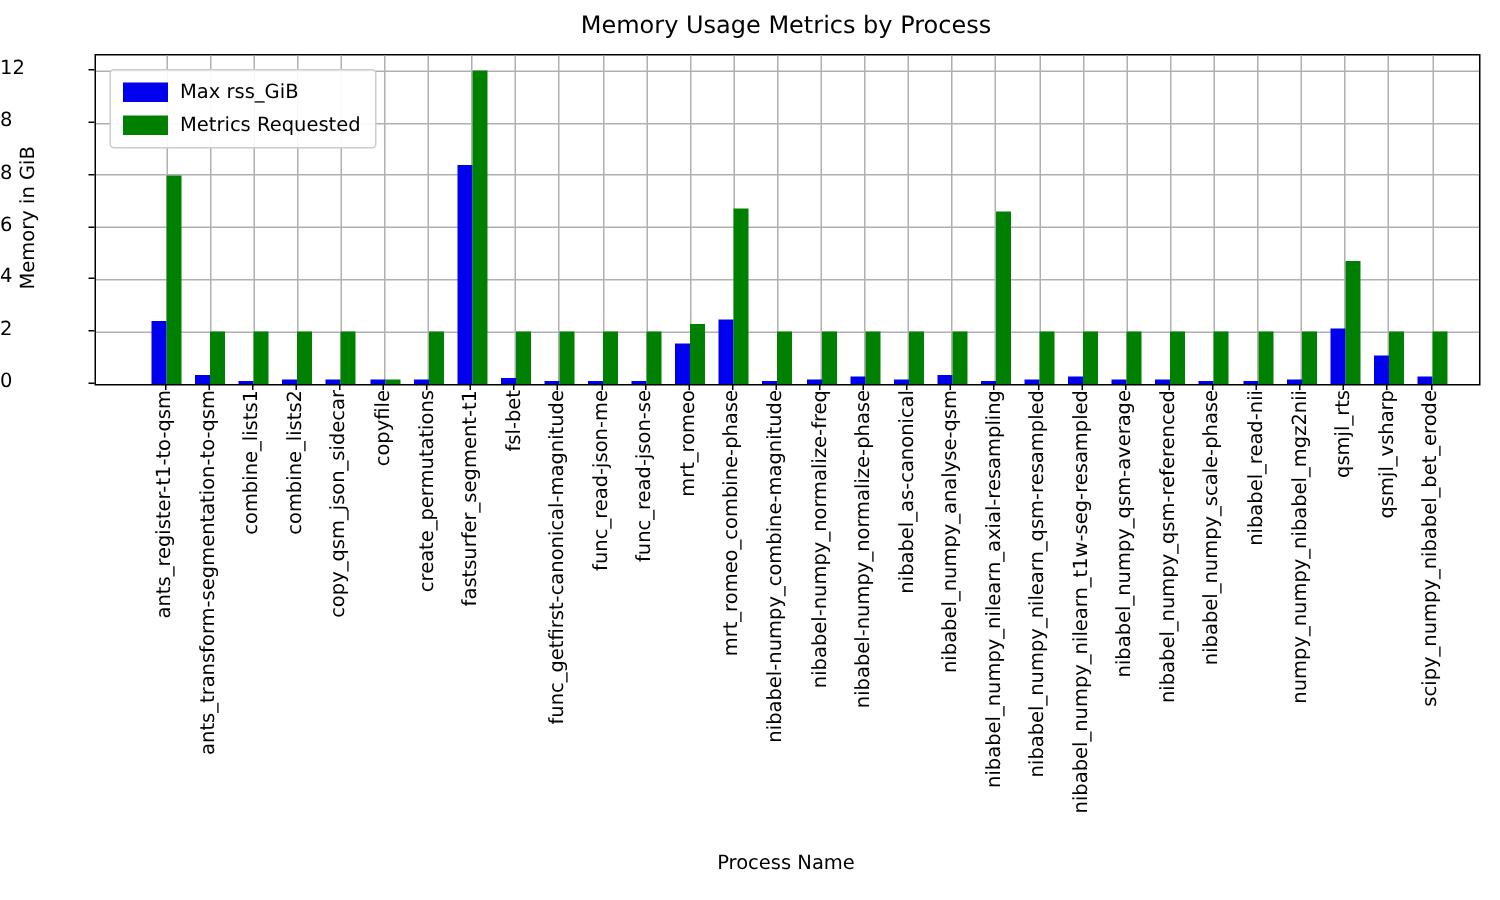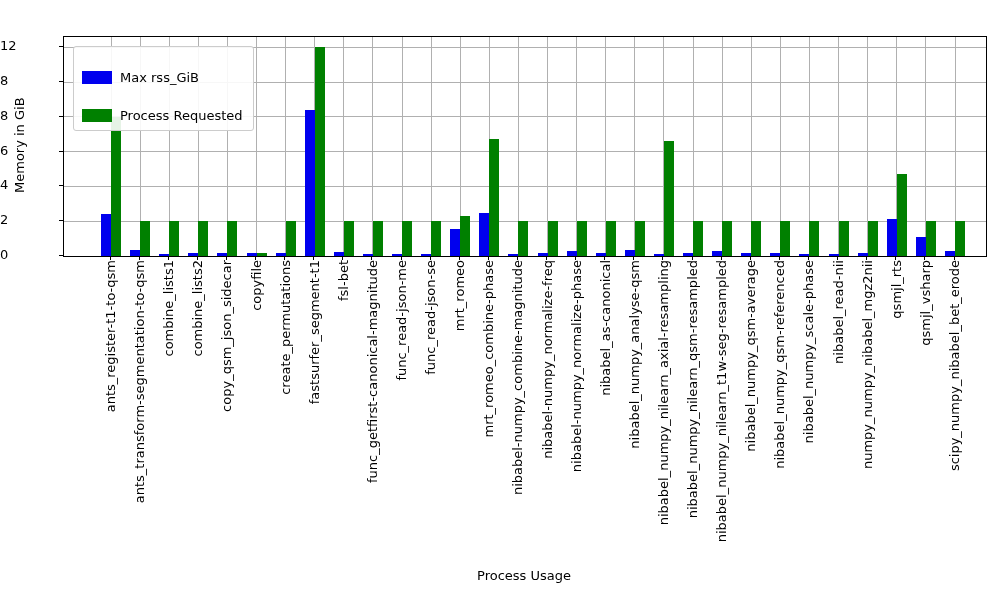--- a/index.html
+++ b/index.html
@@ -46,28 +46,29 @@
     text-align:center;font-size:13px;color:#000;
   }
   .legend{
     position:absolute;left:9px;top:9px;
     background:rgba(255,255,255,0.9);
     border:1px solid #cccccc;border-radius:3px;
     padding:7px 10px 7px 8px;
     display:flex;flex-direction:column;gap:7px;
     z-index:5;
   }
-  .legend-entry{display:flex;align-items:center;gap:8px;margin-top:16px;}
+  .legend-entry{display:flex;align-items:center;gap:8px;}
   .legend-swatch{width:30px;height:13px;display:inline-block;}
   .legend-label{font-size:13px;color:#000;white-space:nowrap;}
 </style>
 </head>
 <body>
 
 <div id="figure">
+  <div class="chart-title">Memory Usage Metrics by Process</div>
 
   <div class="y-axis-label">Memory in GiB</div>
 
   <div class="plot-area">
     <div id="grid-layer">
         <div class="gridline-h" style="bottom: 34.2619px;"></div>
         <div class="gridline-h" style="bottom: 69.0238px;"></div>
         <div class="gridline-h" style="bottom: 103.786px;"></div>
         <div class="gridline-h" style="bottom: 138.548px;"></div>
         <div class="gridline-h" style="bottom: 173.31px;"></div>
@@ -165,21 +166,21 @@
         <div class="bar" style="left: 881px; width: 10px; height: 5.21429px; background: rgb(0, 0, 238);"></div>
         <div class="bar" style="left: 891px; width: 10px; height: 34.7619px; background: rgb(0, 128, 0);"></div>
       </div>
     <div class="legend">
       <div class="legend-entry">
         <span class="legend-swatch" id="swatch-0" style="background: rgb(0, 0, 238);"></span>
         <span class="legend-label">Max rss_GiB</span>
       </div>
       <div class="legend-entry">
         <span class="legend-swatch" id="swatch-1" style="background: rgb(0, 128, 0);"></span>
-        <span class="legend-label">Process Requested</span>
+        <span class="legend-label">Metrics Requested</span>
       </div>
     </div>
   </div>
 
   <div id="ytick-layer">
       <div class="ytick-mark" style="top: 255px;"></div>
       <div class="ytick-label" style="top: 247px;">0</div>
       <div class="ytick-mark" style="top: 220.238px;"></div>
       <div class="ytick-label" style="top: 212.238px;">2</div>
       <div class="ytick-mark" style="top: 185.476px;"></div>
@@ -249,14 +250,14 @@
       <div class="xtick-mark" style="left: 866.19px;"></div>
       <div class="xtick-label" style="left: 866.69px;">numpy_numpy_nibabel_mgz2nii</div>
       <div class="xtick-mark" style="left: 895.293px;"></div>
       <div class="xtick-label" style="left: 895.793px;">qsmjl_rts</div>
       <div class="xtick-mark" style="left: 924.397px;"></div>
       <div class="xtick-label" style="left: 924.897px;">qsmjl_vsharp</div>
       <div class="xtick-mark" style="left: 953.5px;"></div>
       <div class="xtick-label" style="left: 954px;">scipy_numpy_nibabel_bet_erode</div>
     </div>
 
-  <div class="x-axis-label">Process Usage</div>
+  <div class="x-axis-label">Process Name</div>
 </div>
 
 </body></html>

